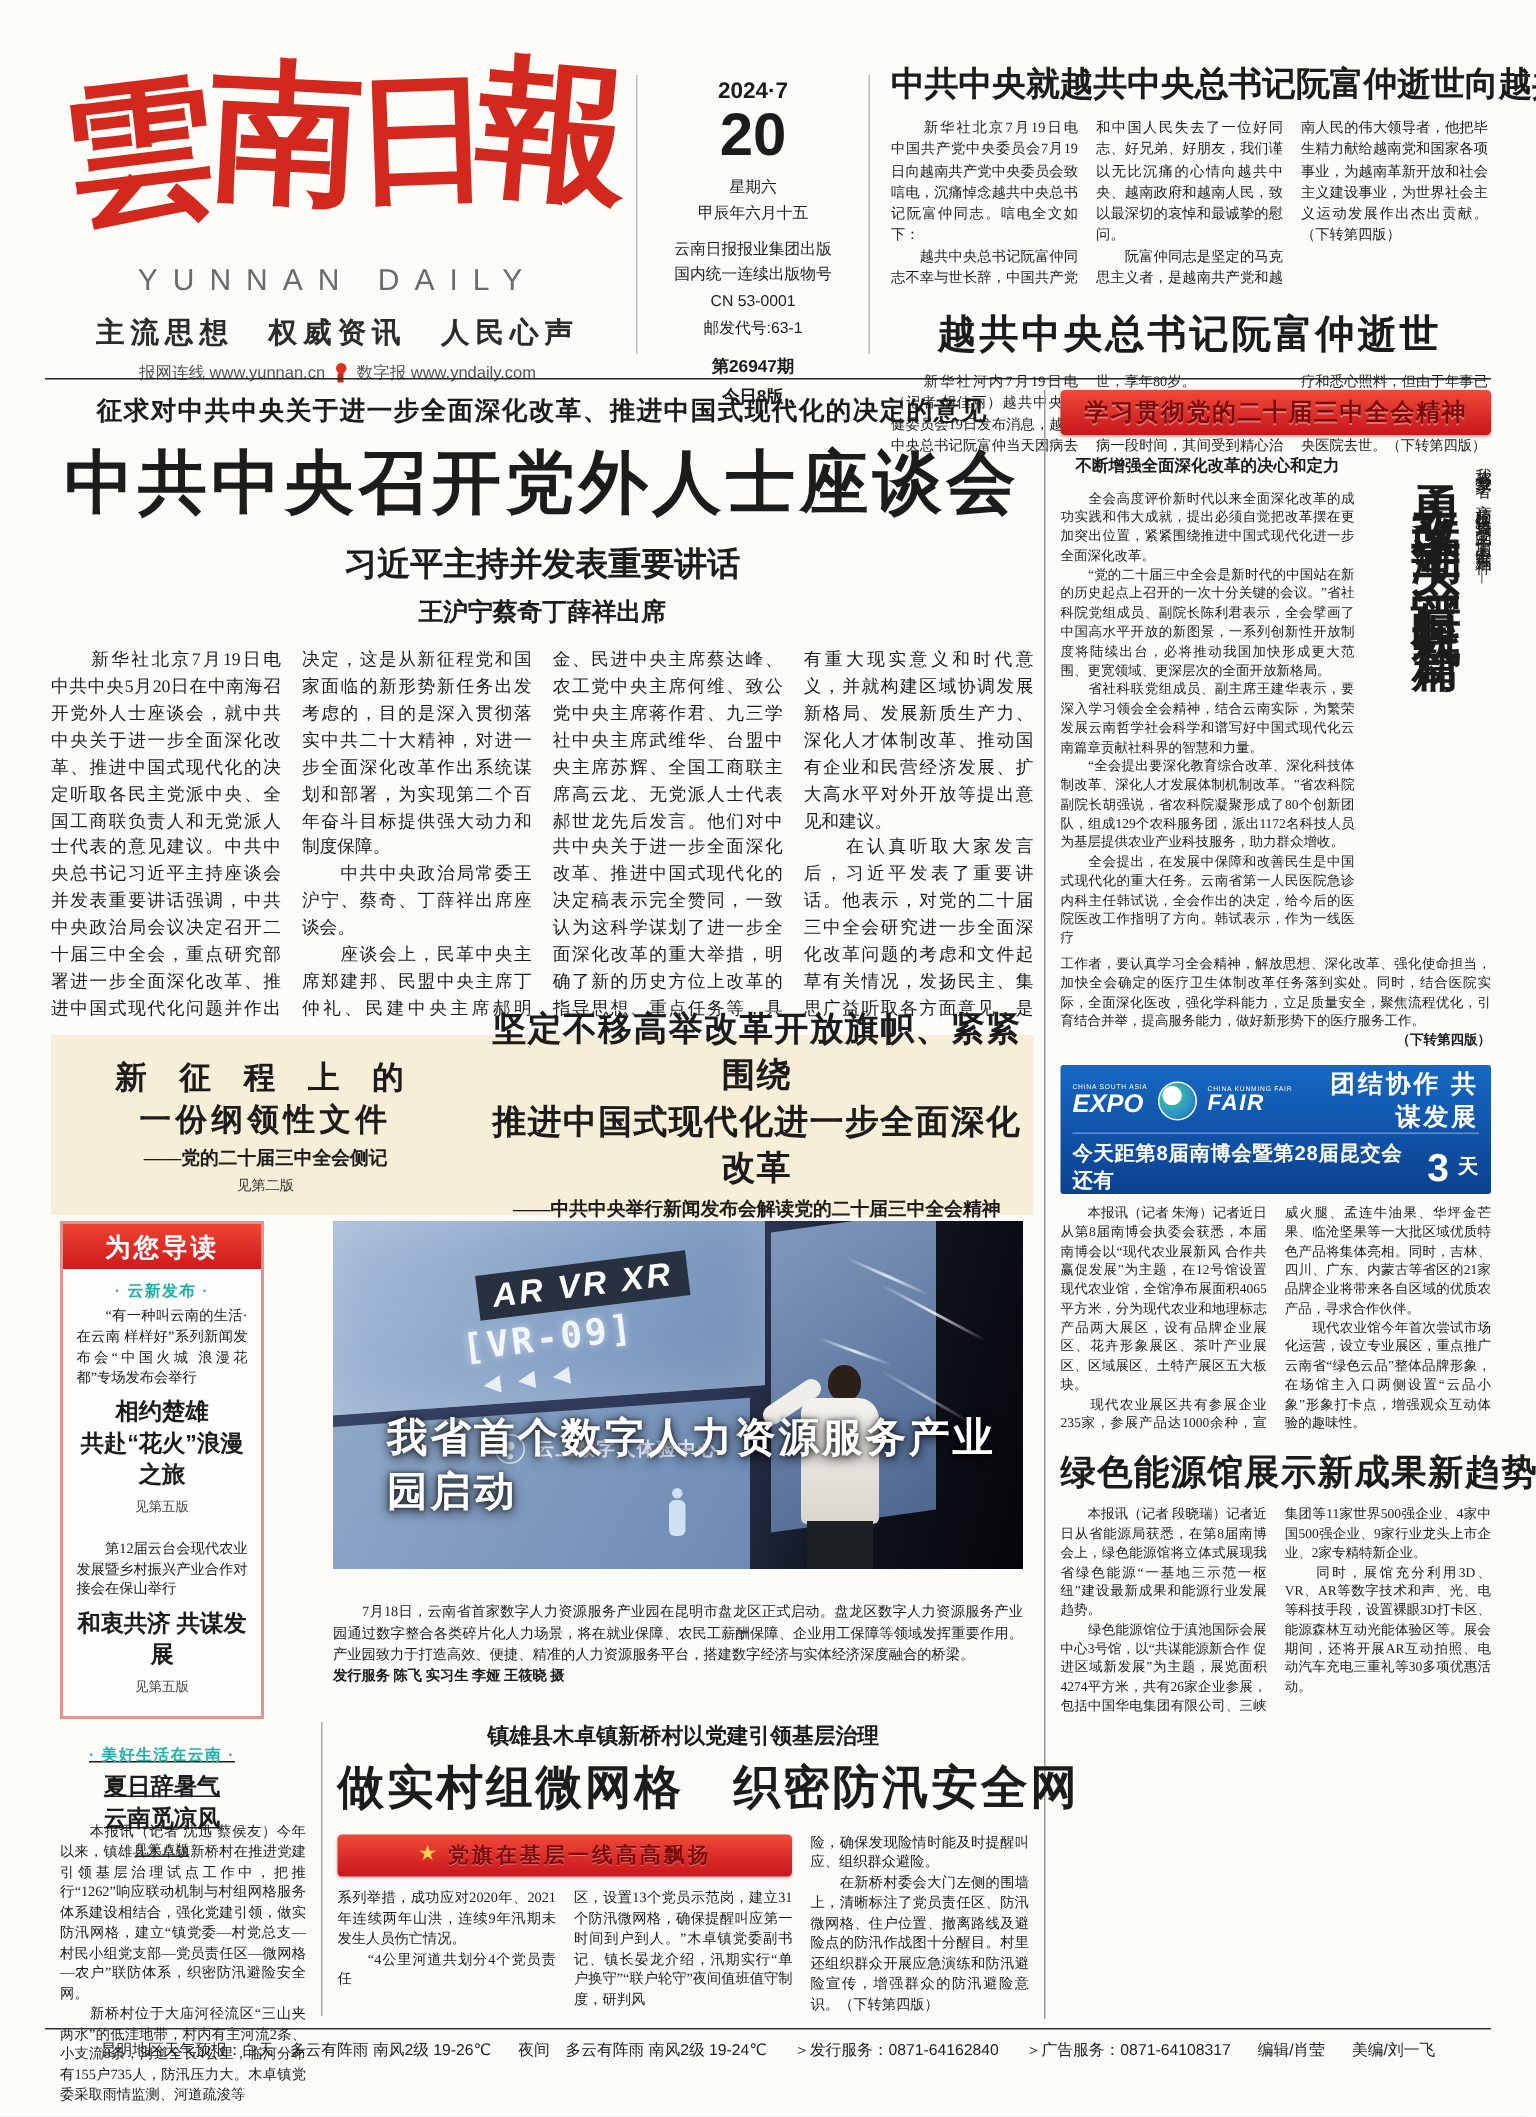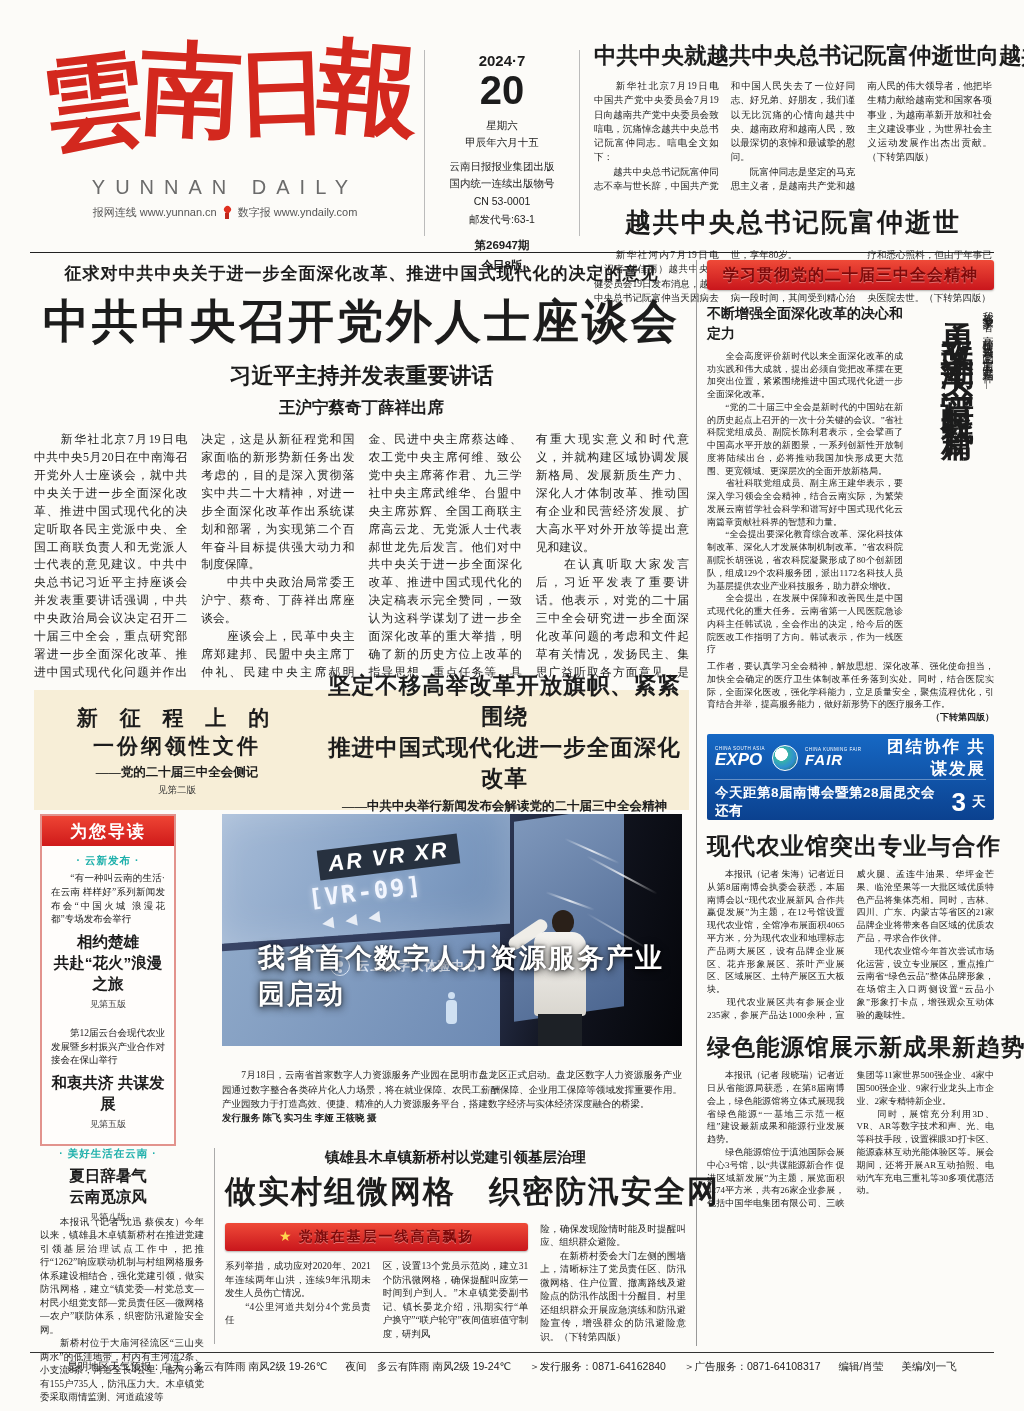--- a/index.html
+++ b/index.html
@@ -50,21 +50,21 @@
   .fb-ref { font-size:9.5px; margin-top:3px; color:#333; }
   .fb2 { flex:1; text-align:center; }
   .fb2 .l1,.fb2 .l2 { font-size:22.5px; font-weight:900; letter-spacing:1px; font-family:Liberation Serif, serif; }
 
   
   #rightcol { position:absolute; left:696px; top:260px; width:298px; height:1086px; border-left:1px solid #999; padding-left:10px; }
   .banner-red { position:relative; height:30px; background:linear-gradient(180deg,#ef4a38,#c9161c); border-radius:3px; display:flex; align-items:center; justify-content:center; box-shadow:0 1px 2px rgba(0,0,0,.3); }
   .banner-red span { font-size:16px; font-weight:900; color:#7e0a0a; letter-spacing:1px; font-family:"Liberation Sans","DejaVu Sans",sans-serif; text-shadow:0 1px 0 rgba(255,255,255,.35); }
   .study-flex { display:flex; margin-top:8px; }
   .study-text { width:196px; font-size:9px; line-height:1.42; }
-  .study-sub { font-weight:bold; font-size:14px; margin:6px 0; font-family:"Liberation Sans","DejaVu Sans",sans-serif; }
+  .study-sub { text-align:center; font-weight:bold; font-size:11px; margin:6px 0; font-family:"Liberation Sans","DejaVu Sans",sans-serif; }
   .study-vert { flex:1; display:flex; justify-content:flex-end; gap:4px; padding-left:4px; }
   .vert-big { writing-mode:vertical-rl; font-size:33px; font-weight:900; letter-spacing:8px; font-family:"Liberation Sans","DejaVu Sans",sans-serif; line-height:1.15; }
   .vert-kicker { writing-mode:vertical-rl; font-size:11px; line-height:1.25; letter-spacing:2px; padding-top:4px; }
   .study-tail { margin-top:4px; font-size:9px; line-height:1.42; }
   .jump { text-align:right; font-size:9px; font-weight:bold; }
 
   
   #expo { margin-top:10px; height:86px; background:linear-gradient(180deg,#1668c4,#0b418f); border-radius:2px; color:#fff; padding:6px 8px 4px; font-family:"Liberation Sans","DejaVu Sans",sans-serif; }
   .expo-row1 { display:flex; align-items:center; gap:7px; height:40px; border-bottom:1px solid rgba(255,255,255,.35); padding-bottom:4px; }
   .expo-logo { line-height:1; }
@@ -142,20 +142,21 @@
 <div id="page">
 
   <div id="masthead">
     <div class="mh-title">
       <span class="mh-char" style="left:6px;top:14px;transform:rotate(-7deg);">雲</span>
       <span class="mh-char" style="left:104px;top:2px;transform:rotate(3deg);">南</span>
       <span class="mh-char" style="left:200px;top:10px;transform:rotate(-2deg);font-size:92px;">日</span>
       <span class="mh-char" style="left:282px;top:0px;transform:rotate(5deg);">報</span>
     </div>
     <div class="mh-en">YUNNAN DAILY</div>
+    <div class="mh-slogan">主流思想　权威资讯　人民心声</div>
     <div class="mh-links">
       <span>报网连线 www.yunnan.cn</span>
       <span class="torch"></span>
       <span>数字报 www.yndaily.com</span>
     </div>
   </div>
 
   <div id="datebox">
     <div class="db-ym">2024·7</div>
     <div class="db-day">20</div>
@@ -247,21 +248,20 @@
         </div>
         <div class="expo-slogan">团结协作 共谋发展</div>
       </div>
       <div class="expo-row2">
         <span class="expo-cd">今天距第8届南博会暨第28届昆交会还有</span>
         <span class="expo-num">3</span>
         <span class="expo-cd">天</span>
       </div>
     </div>
 
-    <div class="rc-h">现代农业馆突出专业与合作</div>
     <div class="rc-body pre just">　　本报讯（记者 朱海）记者近日从第8届南博会执委会获悉，本届南博会以“现代农业展新风 合作共赢促发展”为主题，在12号馆设置现代农业馆，全馆净布展面积4065平方米，分为现代农业和地理标志产品两大展区，设有品牌企业展区、花卉形象展区、茶叶产业展区、区域展区、土特产展区五大板块。
 　　现代农业展区共有参展企业235家，参展产品达1000余种，宣威火腿、孟连牛油果、华坪金芒果、临沧坚果等一大批区域优质特色产品将集体亮相。同时，吉林、四川、广东、内蒙古等省区的21家品牌企业将带来各自区域的优质农产品，寻求合作伙伴。
 　　现代农业馆今年首次尝试市场化运营，设立专业展区，重点推广云南省“绿色云品”整体品牌形象，在场馆主入口两侧设置“云品小象”形象打卡点，增强观众互动体验的趣味性。</div>
 
     <div class="rc-h">绿色能源馆展示新成果新趋势</div>
     <div class="rc-body pre just">　　本报讯（记者 段晓瑞）记者近日从省能源局获悉，在第8届南博会上，绿色能源馆将立体式展现我省绿色能源“一基地三示范一枢纽”建设最新成果和能源行业发展趋势。
 　　绿色能源馆位于滇池国际会展中心3号馆，以“共谋能源新合作 促进区域新发展”为主题，展览面积4274平方米，共有26家企业参展，包括中国华电集团有限公司、三峡集团等11家世界500强企业、4家中国500强企业、9家行业龙头上市企业、2家专精特新企业。
 　　同时，展馆充分利用3D、VR、AR等数字技术和声、光、电等科技手段，设置裸眼3D打卡区、能源森林互动光能体验区等。展会期间，还将开展AR互动拍照、电动汽车充电三重礼等30多项优惠活动。</div>
   </div>
 
@@ -273,21 +273,21 @@
         <div class="rg-intro pre">　　“有一种叫云南的生活·在云南 样样好”系列新闻发布会“中国火城 浪漫花都”专场发布会举行</div>
         <div class="rg-title pre">相约楚雄
 共赴“花火”浪漫之旅</div>
         <div class="rg-ref">见第五版</div>
       </div>
       <div class="rg-sec" style="margin-top:16px;">
         <div class="rg-intro pre">　　第12届云台会现代农业发展暨乡村振兴产业合作对接会在保山举行</div>
         <div class="rg-title pre">和衷共济 共谋发展</div>
         <div class="rg-ref">见第五版</div>
       </div>
-      <div class="rg-sec" style="margin-top:16px;">
+      <div class="rg-sec" style="margin-top:32px;text-decoration:underline;">
         <div class="rg-tag">· 美好生活在云南 ·</div>
         <div class="rg-title pre">夏日辞暑气
 云南觅凉风</div>
         <div class="rg-ref">见第八版</div>
       </div>
     </div>
   </div>
 
   <div id="photoblock">
     <div class="photo">

